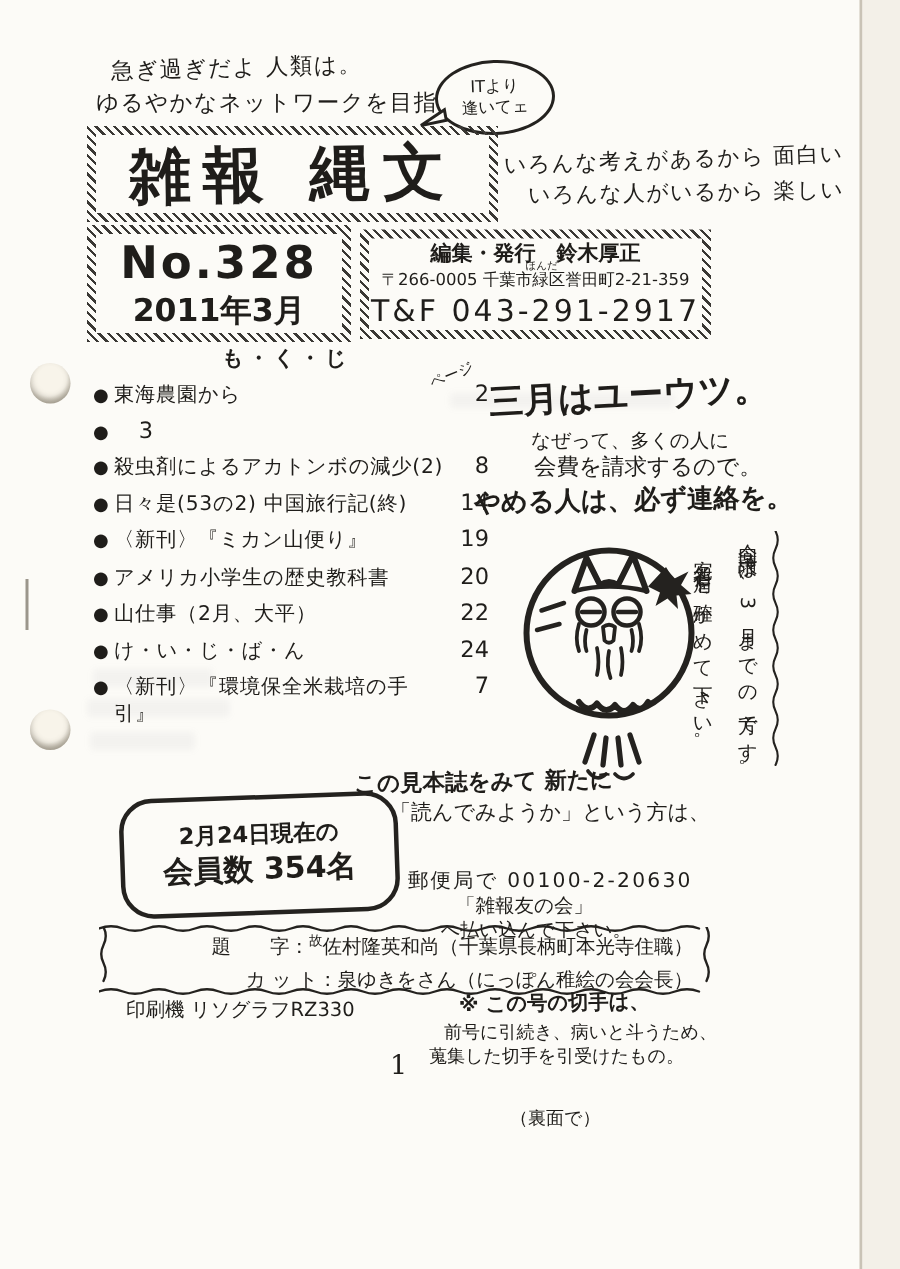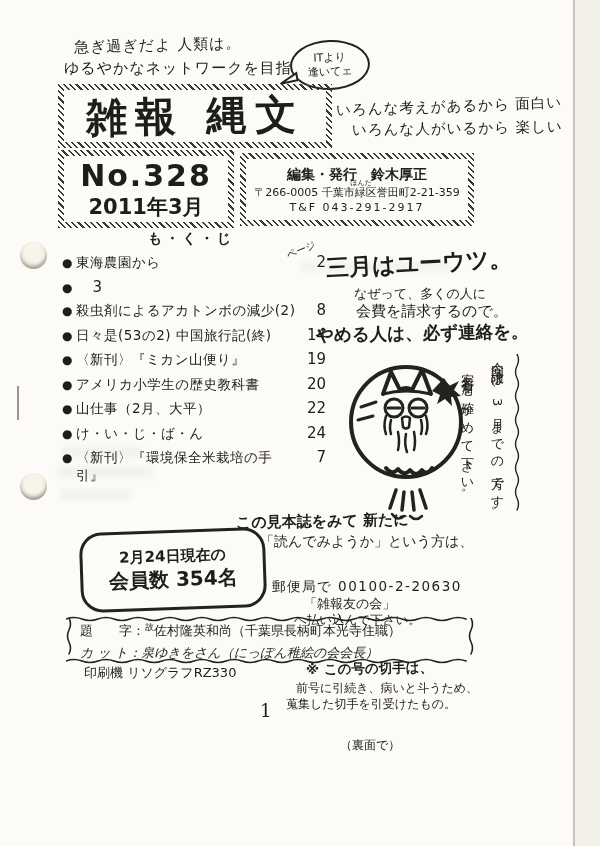--- a/index.html
+++ b/index.html
@@ -35,21 +35,21 @@
   .toc-page{min-width:26px;text-align:right;font-size:15px;}
   .vtext{writing-mode:vertical-rl;text-orientation:mixed;letter-spacing:3px;}
   .membox{
     position:absolute;border:3px solid #24221f;border-radius:22px;
     display:flex;flex-direction:column;align-items:center;justify-content:center;
     transform:rotate(-2deg);background:#fcfbf7;
   }
   .wavybox{position:absolute;}
   .wavybox .content{
     position:absolute;left:14px;top:7px;right:10px;bottom:6px;
-    display:flex;flex-direction:column;justify-content:center;gap:3px;font-size:13px;
+    display:flex;flex-direction:column;justify-content:center;gap:3px;font-size:13px;text-align:right;
   }
   .hole{
     position:absolute;width:27px;height:27px;border-radius:50%;
     background:radial-gradient(circle at 45% 35%, #f8f4ea 55%, #d8d2c4 78%, #a9a294 100%);
     box-shadow:inset 0 -3px 4px rgba(90,85,70,.45);
   }
   .ghost{position:absolute;background:rgba(130,130,145,.07);filter:blur(2px);border-radius:3px;}
   svg .ink{stroke:#24221f;fill:none;stroke-linecap:round;stroke-linejoin:round;}
   sup.small{font-size:9px;vertical-align:super;}
 </style>
@@ -94,21 +94,21 @@
     </div>
   </div>
 
   <div class="hatch" style="left:240px;top:153px;width:234px;height:73px;">
     <div class="inner" style="gap:1px;">
       <div style="font-size:14px;font-weight:bold;">編集・発行　鈴木厚正</div>
       <div style="font-size:11px;position:relative;">
         <span style="position:absolute;left:96px;top:-7px;font-size:7px;">ほんだ</span>
         <span>〒266-0005 千葉市緑区誉田町2-21-359</span>
       </div>
-      <div style="font-size:11px;letter-spacing:2px;">T&amp;F 043-291-2917</div>
+      <div style="font-size:20px;letter-spacing:2px;">T&amp;F 043-291-2917</div>
     </div>
   </div>
 
   <div class="abs" style="left:148px;top:230px;font-size:14px;font-weight:bold;letter-spacing:3px;">も・く・じ</div>
   <div class="abs" style="left:286px;top:243px;font-size:10px;transform:rotate(-22deg);">ページ</div>
   <div class="abs" style="left:62px;top:253px;width:264px;white-space:normal;">
 
       <div class="toc-row">
         <span class="toc-bullet">●</span>
         <span class="toc-title">東海農園から</span>
@@ -211,21 +211,21 @@
     <svg style="position:absolute;left:-22px;top:22px;transform:rotate(90deg);" width="48" height="8" viewBox="0 0 48 8">
         <path class="ink" stroke-width="1.6" d="M0 3 q6 -3 12 0 t12 0 t12 0"></path>
       </svg>
     <svg style="position:absolute;right:-22px;top:22px;transform:rotate(90deg);" width="48" height="8" viewBox="0 0 48 8">
         <path class="ink" stroke-width="1.6" d="M0 3 q6 -3 12 0 t12 0 t12 0"></path>
       </svg>
     <div class="content">
       <div style="white-space:nowrap;">
         <span>題　　字：</span><sup class="small">故</sup><span>佐村隆英和尚（千葉県長柄町本光寺住職）</span>
       </div>
-      <div style="white-space:nowrap;font-style:italic;">
+      <div style="white-space:nowrap;">
         <span>カ ッ ト：</span><span>泉ゆきをさん（にっぽん稚絵の会会長）</span>
       </div>
     </div>
   </div>
 
   <div class="abs" style="left:84px;top:664px;font-size:13px;">印刷機 リソグラフRZ330</div>
   <div class="abs" style="left:306px;top:660px;font-size:13.5px;font-weight:bold;transform:rotate(-1deg);">※ この号の切手は、</div>
   <div class="abs" style="left:286px;top:696px;font-size:12px;">蒐集した切手を引受けたもの。</div>
   <div class="abs" style="left:296px;top:680px;font-size:12px;">前号に引続き、病いと斗うため、</div>
   <div class="abs" style="left:340px;top:737px;font-size:12px;">（裏面で）</div>

